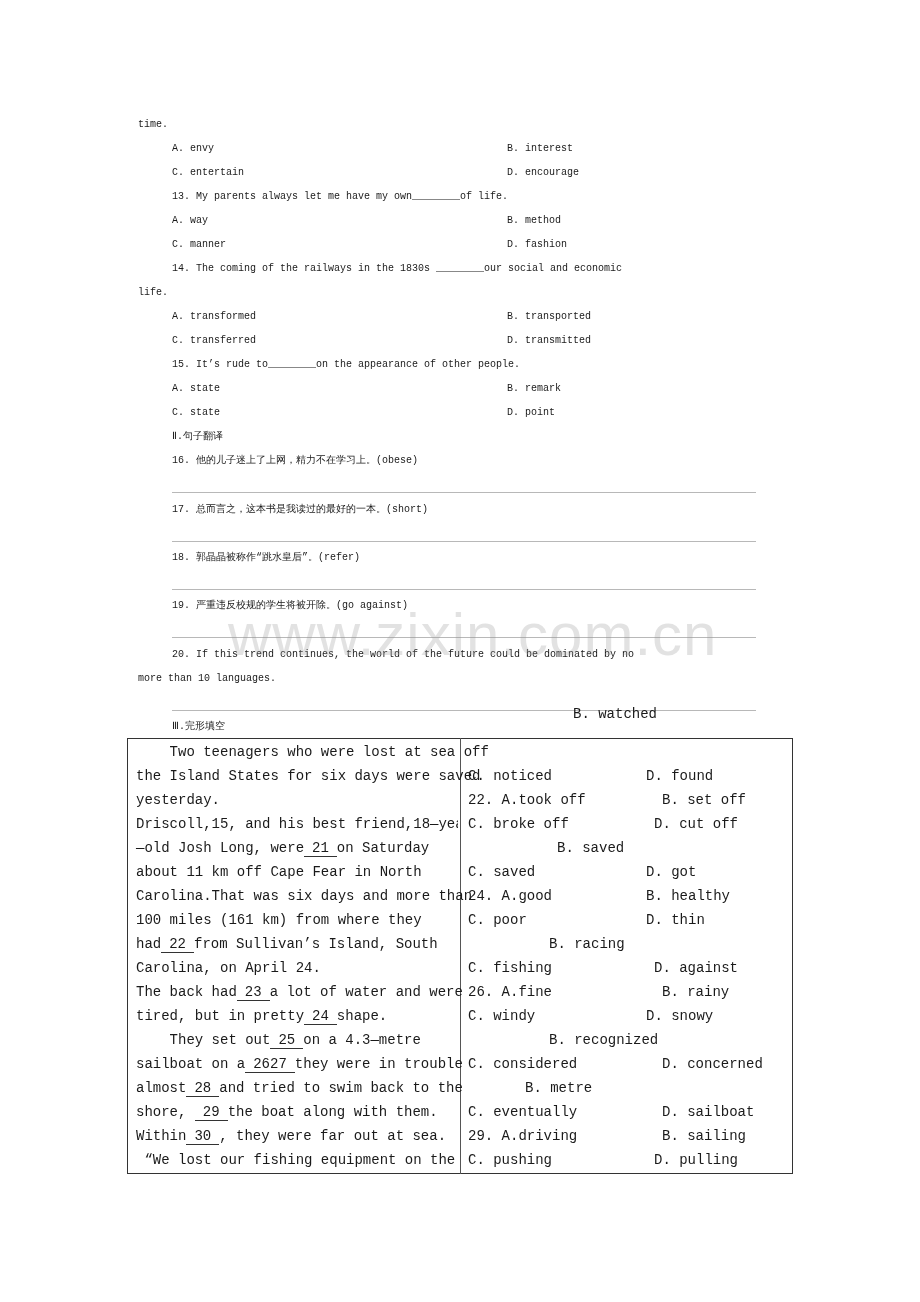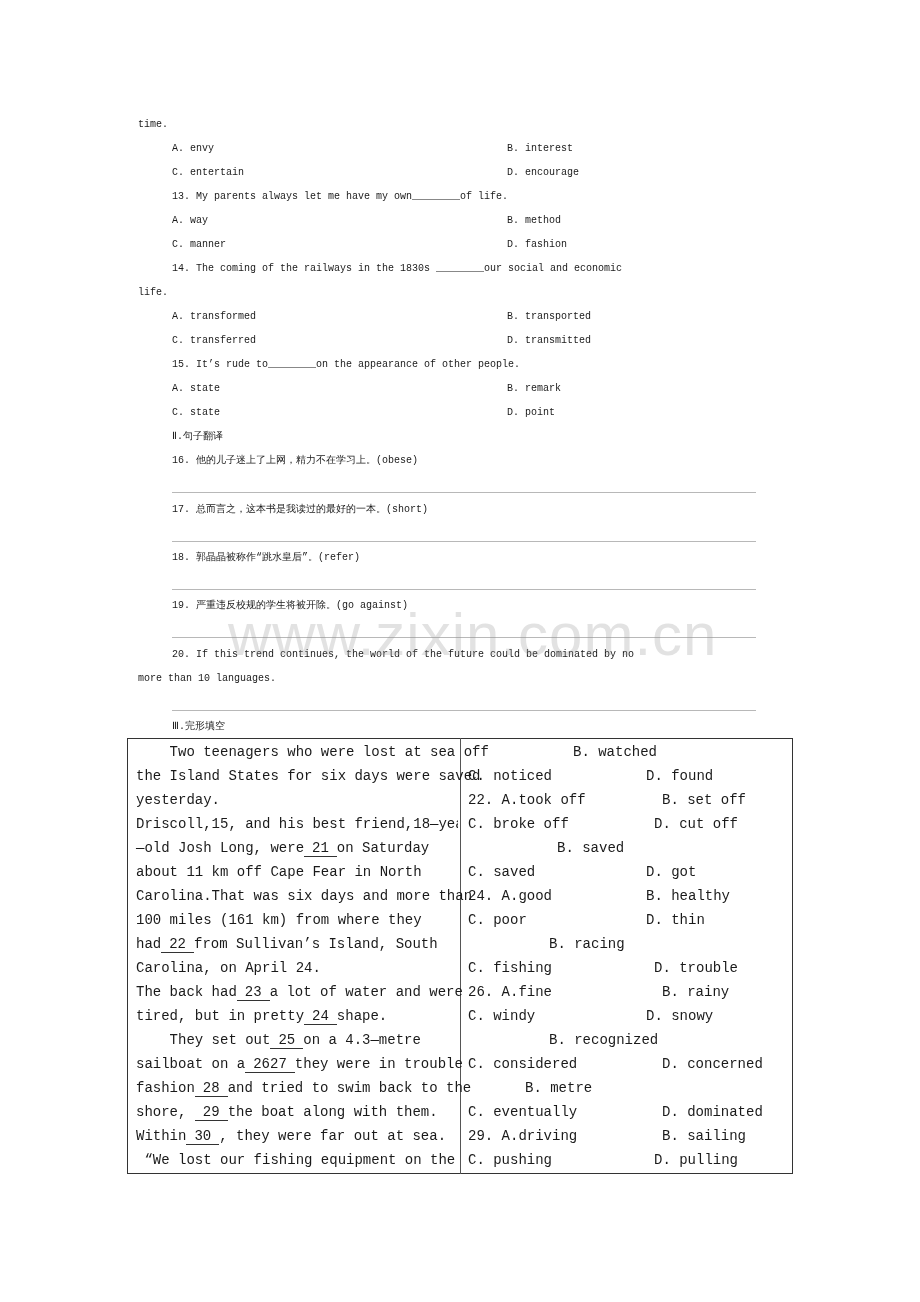--- a/index.html
+++ b/index.html
@@ -82,48 +82,48 @@
 <div class="cell-line pl" style="top:839px"><span>—old Josh Long, were</span><u class="num">21</u><span>on Saturday</span></div>
 <div class="cell-line pl" style="top:863px">about 11 km off Cape Fear in North</div>
 <div class="cell-line pl" style="top:887px">Carolina.That was six days and more than</div>
 <div class="cell-line pl" style="top:911px">100 miles (161 km) from where they</div>
 <div class="cell-line pl" style="top:935px"><span>had</span><u class="num">22</u><span>from Sullivan’s Island, South</span></div>
 <div class="cell-line pl" style="top:959px">Carolina, on April 24.</div>
 <div class="cell-line pl" style="top:983px"><span>The back had</span><u class="num">23</u><span>a lot of water and were</span></div>
 <div class="cell-line pl" style="top:1007px"><span>tired, but in pretty</span><u class="num">24</u><span>shape.</span></div>
 <div class="cell-line pl" style="top:1031px"><span>    They set out</span><u class="num">25</u><span>on a 4.3—metre</span></div>
 <div class="cell-line pl" style="top:1055px"><span>sailboat on a</span><u class="num">2627</u><span>they were in trouble</span></div>
-<div class="cell-line pl" style="top:1079px"><span>fashion</span><u class="num">28</u><span>and tried to swim back to the</span></div>
+<div class="cell-line pl" style="top:1079px"><span>almost</span><u class="num">28</u><span>and tried to swim back to the</span></div>
 <div class="cell-line pl" style="top:1103px"><span>shore, </span><u class="num">29</u><span>the boat along with them.</span></div>
 <div class="cell-line pl" style="top:1127px"><span>Within</span><u class="num">30</u><span>, they were far out at sea.</span></div>
 <div class="cell-line pl" style="top:1151px"> “We lost our fishing equipment on the</div>
 
-<div class="cell-line" style="top:743px; left:573px">B. watched</div>
+<div class="cell-line" style="top:705px; left:573px">B. watched</div>
 <div class="cell-line pr" style="top:767px">C. noticed</div>
 <div class="cell-line" style="top:767px; left:646px">D. found</div>
 <div class="cell-line pr" style="top:791px">22. A.took off</div>
 <div class="cell-line" style="top:791px; left:662px">B. set off</div>
 <div class="cell-line pr" style="top:815px">C. broke off</div>
 <div class="cell-line" style="top:815px; left:654px">D. cut off</div>
 <div class="cell-line" style="top:839px; left:557px">B. saved</div>
 <div class="cell-line pr" style="top:863px">C. saved</div>
 <div class="cell-line" style="top:863px; left:646px">D. got</div>
 <div class="cell-line pr" style="top:887px">24. A.good</div>
 <div class="cell-line" style="top:887px; left:646px">B. healthy</div>
 <div class="cell-line pr" style="top:911px">C. poor</div>
 <div class="cell-line" style="top:911px; left:646px">D. thin</div>
 <div class="cell-line" style="top:935px; left:549px">B. racing</div>
 <div class="cell-line pr" style="top:959px">C. fishing</div>
-<div class="cell-line" style="top:959px; left:654px">D. trouble</div>
+<div class="cell-line" style="top:959px; left:654px">D. against</div>
 <div class="cell-line pr" style="top:983px">26. A.fine</div>
 <div class="cell-line" style="top:983px; left:662px">B. rainy</div>
 <div class="cell-line pr" style="top:1007px">C. windy</div>
 <div class="cell-line" style="top:1007px; left:646px">D. snowy</div>
 <div class="cell-line" style="top:1031px; left:549px">B. recognized</div>
 <div class="cell-line pr" style="top:1055px">C. considered</div>
 <div class="cell-line" style="top:1055px; left:662px">D. concerned</div>
 <div class="cell-line" style="top:1079px; left:525px">B. metre</div>
 <div class="cell-line pr" style="top:1103px">C. eventually</div>
-<div class="cell-line" style="top:1103px; left:662px">D. dominated</div>
+<div class="cell-line" style="top:1103px; left:662px">D. sailboat</div>
 <div class="cell-line pr" style="top:1127px">29. A.driving</div>
 <div class="cell-line" style="top:1127px; left:662px">B. sailing</div>
 <div class="cell-line pr" style="top:1151px">C. pushing</div>
 <div class="cell-line" style="top:1151px; left:654px">D. pulling</div>
 
 </body></html>

